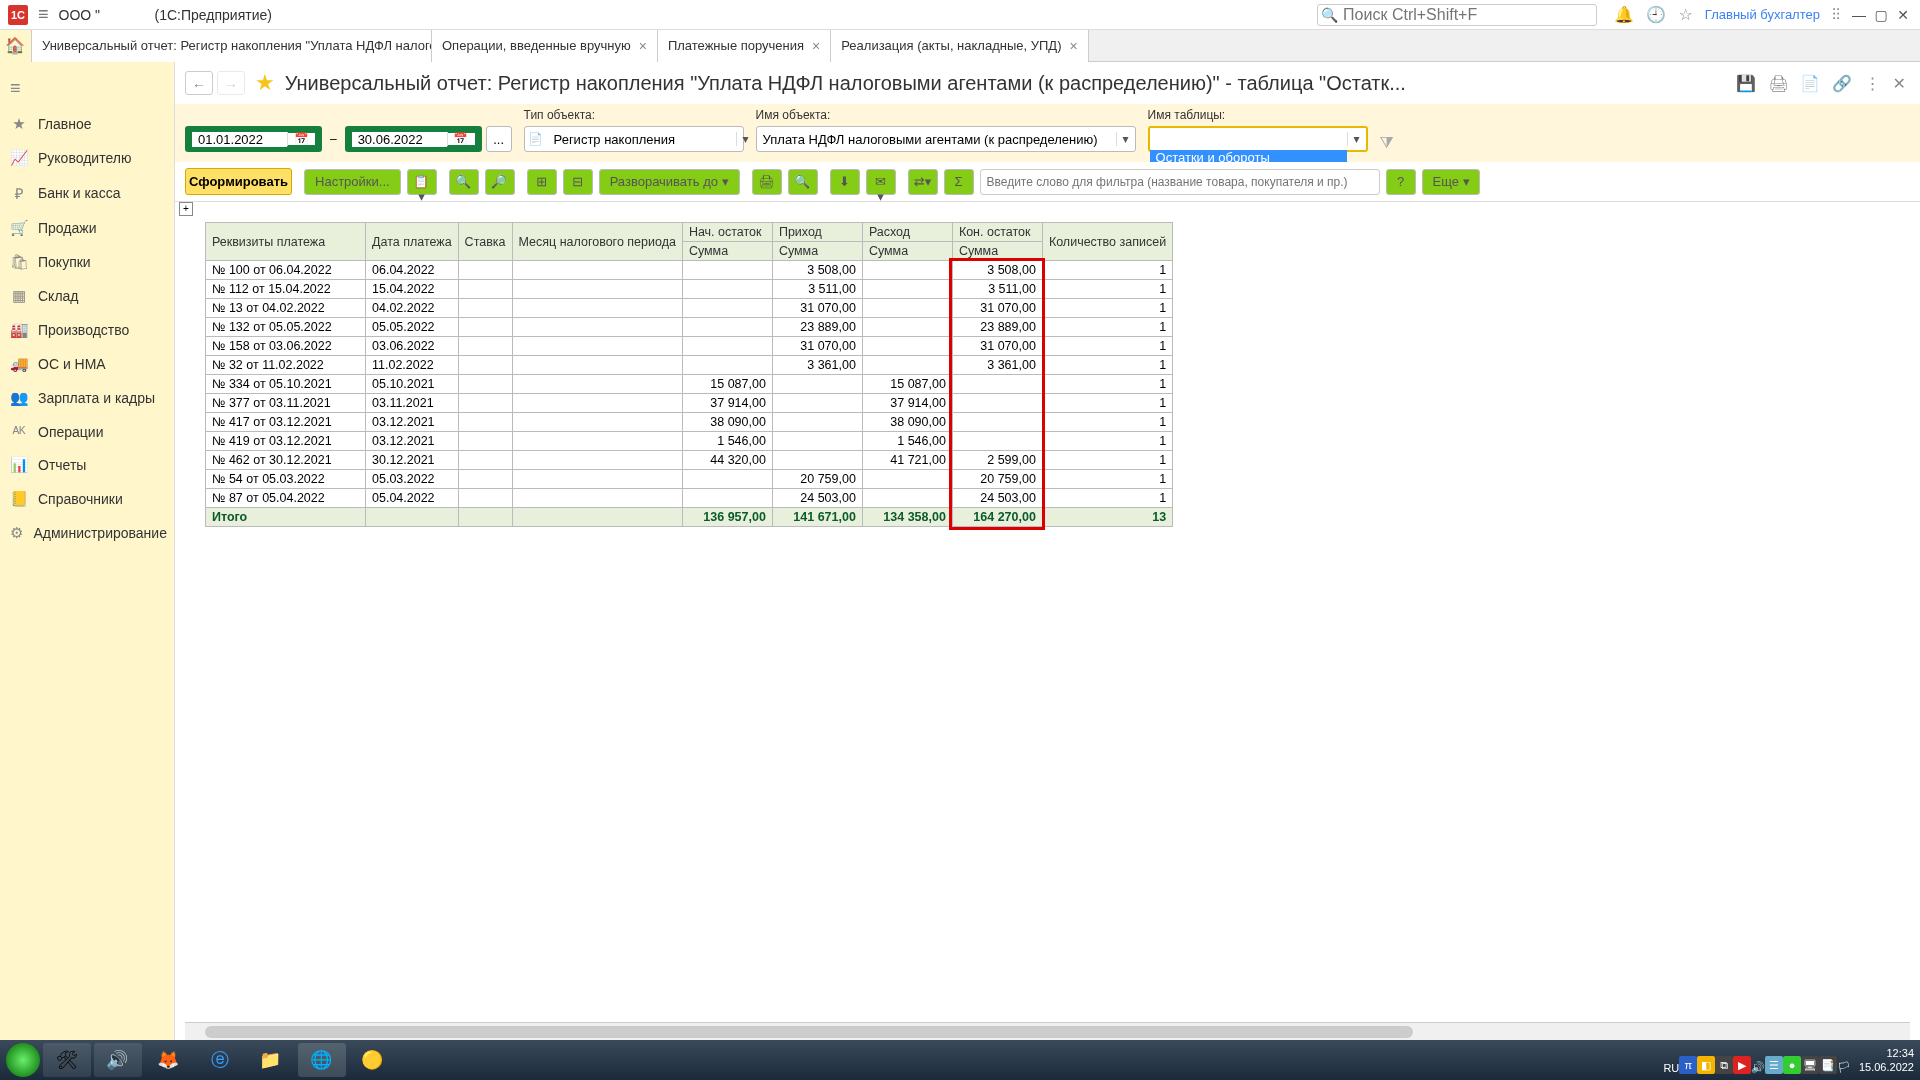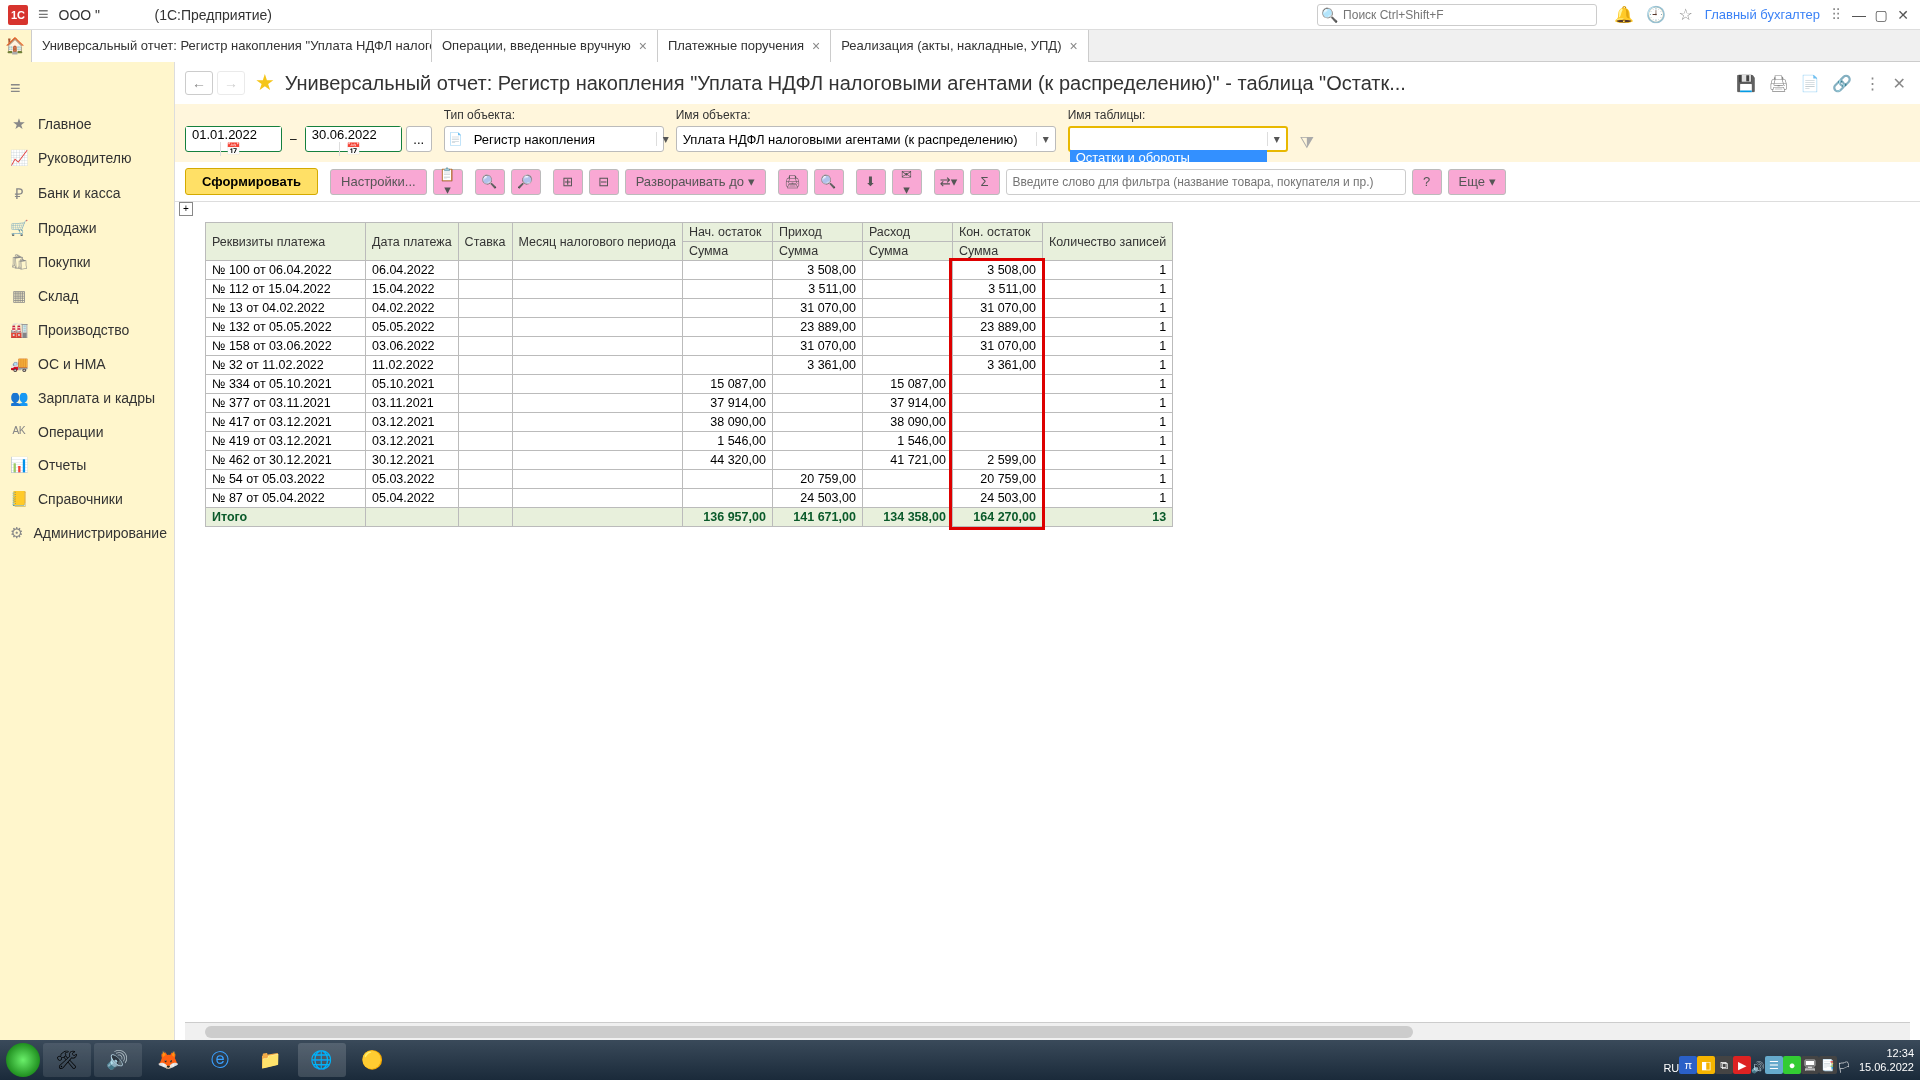--- a/index.html
+++ b/index.html
@@ -7,21 +7,21 @@
 .app { width: 100%; height: calc(100% - 40px); background: #fff; display: flex; flex-direction: column; }
 
 
 .titlebar { height: 30px; background: #fff; display: flex; align-items: center; padding: 0 8px; border-bottom: 1px solid #ddd; }
 .titlebar .logo { width: 20px; height: 20px; background: #d7342e; color: #fff; font-weight: bold; font-size: 11px; display: flex; align-items: center; justify-content: center; border-radius: 2px; margin-right: 10px; }
 .titlebar .menu-btn { font-size: 18px; color: #777; margin-right: 10px; cursor: pointer; }
 .titlebar .title-text { flex: 0 0 auto; color: #333; font-size: 14px; }
 .titlebar .spacer { flex: 1; }
 .titlebar .search-box { width: 280px; height: 22px; border: 1px solid #ccc; border-radius: 3px; display: flex; align-items: center; padding: 0 4px; margin-right: 12px; }
 .titlebar .search-box .icon { color: #888; margin-right: 4px; font-size: 14px; }
-.titlebar .search-box input { border: none; outline: none; width: 100%; font-size: 12px; color: #888; }
+.titlebar .search-box input { border: none; outline: none; width: 100%; font-size: 16px; color: #888; }
 .titlebar .ic { color: #888; margin: 0 6px; font-size: 16px; cursor: pointer; }
 .titlebar .user-label { font-size: 13px; color: #3b82f6; margin: 0 6px; }
 .titlebar .winbtn { width: 18px; font-size: 14px; text-align: center; color: #555; cursor: pointer; margin-left: 4px; }
 
 
 .tabs-row { height: 32px; background: #f0f0f0; display: flex; align-items: center; border-bottom: 1px solid #ccc; }
 .home-tab { width: 32px; height: 32px; display: flex; align-items: center; justify-content: center; border-right: 1px solid #ccc; background: #fff6cc; color: #888; font-size: 16px; }
 .tab { height: 32px; display: flex; align-items: center; padding: 0 10px; border-right: 1px solid #ccc; background: #fff; font-size: 13px; color: #333; max-width: 400px; white-space: nowrap; overflow: hidden; }
 .tab.active { background: #fff; }
 .tab .close { margin-left: 8px; color: #888; cursor: pointer; font-size: 14px; }
@@ -39,36 +39,36 @@
 .nav-btn { width: 28px; height: 24px; border: 1px solid #ccc; background: #fff; display: flex; align-items: center; justify-content: center; font-size: 14px; color: #888; cursor: pointer; border-radius: 3px; }
 .star { color: #f5c518; font-size: 22px; margin: 0 6px; }
 .page-title { font-size: 20px; color: #333; flex: 1; white-space: nowrap; overflow: hidden; text-overflow: ellipsis; }
 .hdr-ic { color: #888; font-size: 16px; margin: 0 4px; cursor: pointer; }
 
 
 .filter-row { display: flex; align-items: flex-end; padding: 4px 10px 10px; gap: 12px; background: #fff6dc; }
 .filter-group { display: flex; flex-direction: column; gap: 2px; }
 .filter-label { font-size: 12px; color: #333; margin-bottom: 2px; }
 .input-combo { display: flex; align-items: center; gap: 4px; }
-.date-input { display: flex; align-items: center; border: 1px solid #15803d; background: #fff; height: 26px; border-radius: 3px; flex-direction: column; }
+.date-input { display: flex; align-items: center; border: 7px solid #15803d; background: #fff; height: 26px; border-radius: 3px; }
 .date-input input { border: none; outline: none; padding: 0 6px; width: 95px; font-size: 13px; }
 .date-input .cal { padding: 0 6px; color: #888; border-left: 1px solid #ddd; cursor: pointer; }
 .dash { margin: 0 4px; }
 .dots-btn { width: 26px; height: 26px; border: 1px solid #bbb; background: #fff; border-radius: 3px; cursor: pointer; font-size: 13px; }
 .dropdown { display: flex; align-items: center; border: 1px solid #bbb; background: #fff; height: 26px; border-radius: 3px; }
 .dropdown.highlighted { border: 2px solid #e8b800; }
 .dropdown input { border: none; outline: none; padding: 0 6px; font-size: 13px; flex: 1; }
 .dropdown.highlighted input { background: #3390ff; color: #fff; margin-top: 36px; }
 .dropdown .arr { padding: 0 6px; color: #555; border-left: 1px solid #ddd; cursor: pointer; }
 .filter-funnel { color: #aaa; font-size: 16px; margin-top: 18px; cursor: pointer; }
 
 
 .toolbar { display: flex; align-items: center; padding: 6px 10px; gap: 6px; border-bottom: 1px solid #ddd; background:#fff; }
-.btn-primary { background: #ffe066; border: 1px solid #d4aa00; padding: 5px 16px; border-radius: 3px; font-size: 13px; font-weight: bold; cursor: pointer; text-align: right; }
-.btn { background: #f9a8d4; border: 1px solid #bbb; padding: 4px 10px; border-radius: 3px; font-size: 13px; cursor: pointer; display: flex; align-items: center; gap: 4px; height: 26px; color:#555; }
+.btn-primary { background: #ffe066; border: 1px solid #d4aa00; padding: 5px 3px; border-radius: 3px; font-size: 13px; font-weight: bold; cursor: pointer; text-align: right; }
+.btn { background: #84cc16; border: 1px solid #bbb; padding: 4px 10px; border-radius: 3px; font-size: 13px; cursor: pointer; display: flex; gap: 4px; height: 26px; color:#555; }
 .btn.icon-only { padding: 4px 6px; width: 30px; justify-content: center; }
 .sep { height: 22px; }
 .filter-input { flex: 1; max-width: 400px; height: 26px; border: 1px solid #ccc; border-radius: 3px; padding: 0 6px; font-size: 12px; color: #15803d; }
 
 
 .table-wrap { flex: 1; overflow: auto; padding: 4px 10px 10px; background:#fff; position:relative;}
 .expand-btn { position: absolute; left: 4px; top: 0; width: 14px; height: 14px; border: 1px solid #888; font-size: 10px; line-height: 12px; text-align: center; background: #fff; cursor: pointer; }
 table { border-collapse: collapse; margin-left: 20px; margin-top: 16px; }
 th, td { border: 1px solid #bbb; padding: 2px 6px; font-size: 12.5px; text-align: left; white-space: nowrap; }
 th { background: #e8f0dc; font-weight: normal; color: #333; }

